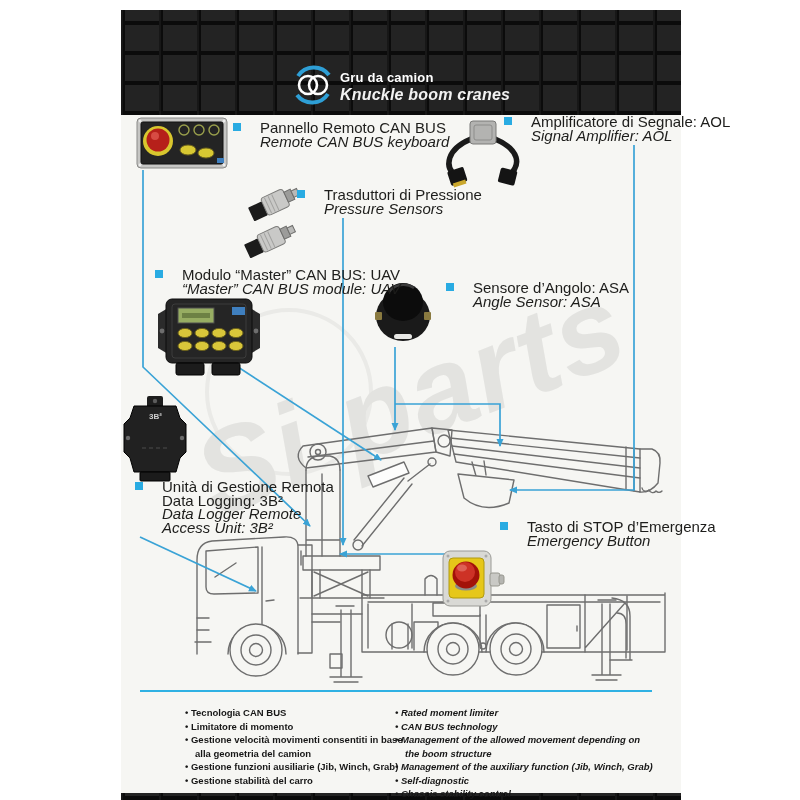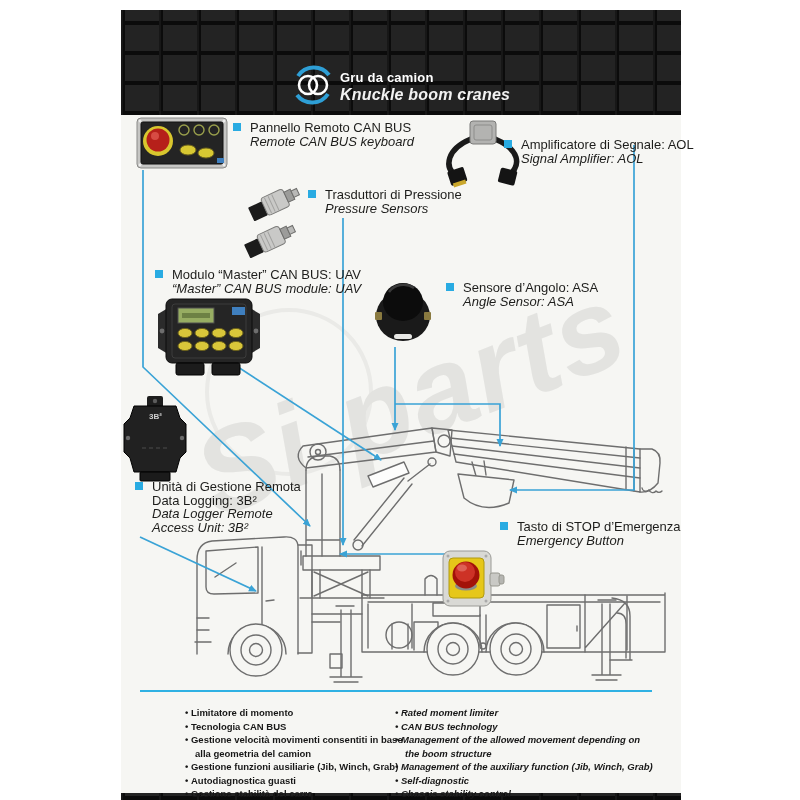--- a/index.html
+++ b/index.html
@@ -18,21 +18,21 @@
   #logo{left:290px;top:62px;width:46px;height:46px;}
   #header-titles{left:340px;top:69px;line-height:17px;}
   #title-it{font-size:13px;font-weight:bold;color:#ffffff;letter-spacing:.2px;}
   #title-en{font-size:16px;font-weight:bold;font-style:italic;color:#f2f2f2;letter-spacing:.2px;}
   
   #watermark{left:110px;top:250px;width:600px;height:300px;transform:rotate(-21deg);
     font-size:118px;font-weight:bold;font-style:italic;color:#e3e3e0;white-space:nowrap;
     letter-spacing:2px;line-height:300px;text-align:center;}
   #wm-circle{left:205px;top:308px;width:160px;height:160px;border:4px solid #eaeae7;border-radius:50%;}
   
-  .lbl{display:flex;gap:9px;font-size:13px;line-height:13.5px;color:#1d1d1b;}
+  .lbl{display:flex;gap:19px;font-size:15px;line-height:13.5px;color:#1d1d1b;}
   .lbl .sq{width:8px;height:8px;margin-top:2px;flex:none;}
   .lbl .itl{font-style:italic;margin-top:12px;}
   
   .features{font-size:9.5px;font-weight:bold;line-height:13.5px;color:#171717;}
   .features div{padding-left:10px;text-indent:-10px;}
   .features div::before{content:"\2022\00a0";}
   #features-en{font-style:italic;}
   #separator{left:140px;top:690px;width:512px;height:2px;}
   svg{display:block;}
 </style>
@@ -263,27 +263,27 @@
     <circle cx="10" cy="55" r="1.5" fill="#aaa"></circle>
       <circle cx="48" cy="55" r="1.5" fill="#aaa"></circle>
   </svg>
 
   <div class="abs lbl" style="left:233px;top:121px;">
     <span class="sq" style="background:#29abe2"></span>
     <span><span>Pannello Remoto CAN BUS</span><br>
     <span class="itl">Remote CAN BUS keyboard</span></span>
   </div>
 
-  <div class="abs lbl" style="left:504px;top:138px;">
+  <div class="abs lbl" style="left:504px;top:115px;">
     <span class="sq" style="background:#29abe2"></span>
     <span><span>Amplificatore di Segnale: AOL</span><br>
     <span class="itl">Signal Amplifier: AOL</span></span>
   </div>
 
-  <div class="abs lbl" style="left:308px;top:188px;">
+  <div class="abs lbl" style="left:297px;top:188px;">
     <span class="sq" style="background:#29abe2"></span>
     <span><span>Trasduttori di Pressione</span><br>
     <span class="itl">Pressure Sensors</span></span>
   </div>
 
   <div class="abs lbl" style="left:155px;top:268px;">
     <span class="sq" style="background:#29abe2"></span>
     <span><span>Modulo “Master” CAN BUS: UAV</span><br>
     <span class="itl">“Master” CAN BUS module: UAV</span></span>
   </div>
@@ -304,25 +304,24 @@
 
   <div class="abs lbl" style="left:500px;top:520px;">
     <span class="sq" style="background:#29abe2"></span>
     <span><span>Tasto di STOP d’Emergenza</span><br>
     <span class="itl">Emergency Button</span></span>
   </div>
 
   <div class="abs" id="separator" style="background:#2fb1e3"></div>
 
   <div class="abs features" id="features-it" style="left:185px;top:706px;width:234px;">
+    <div>Tecnologia CAN BUS</div>
     <div>Limitatore di momento</div>
-    <div>Tecnologia CAN BUS</div>
     <div>Gestione velocità movimenti consentiti in base alla geometria del camion</div>
     <div>Gestione funzioni ausiliarie (Jib, Winch, Grab)</div>
-    <div>Autodiagnostica guasti</div>
     <div>Gestione stabilità del carro</div>
 
   </div>
 
   <div class="abs features" id="features-en" style="left:395px;top:706px;width:258px;">
     <div>Rated moment limiter</div>
     <div>CAN BUS technology</div>
     <div>Management of the allowed movement depending on the boom structure</div>
     <div>Management of the auxiliary function (Jib, Winch, Grab)</div>
     <div>Self-diagnostic</div>

